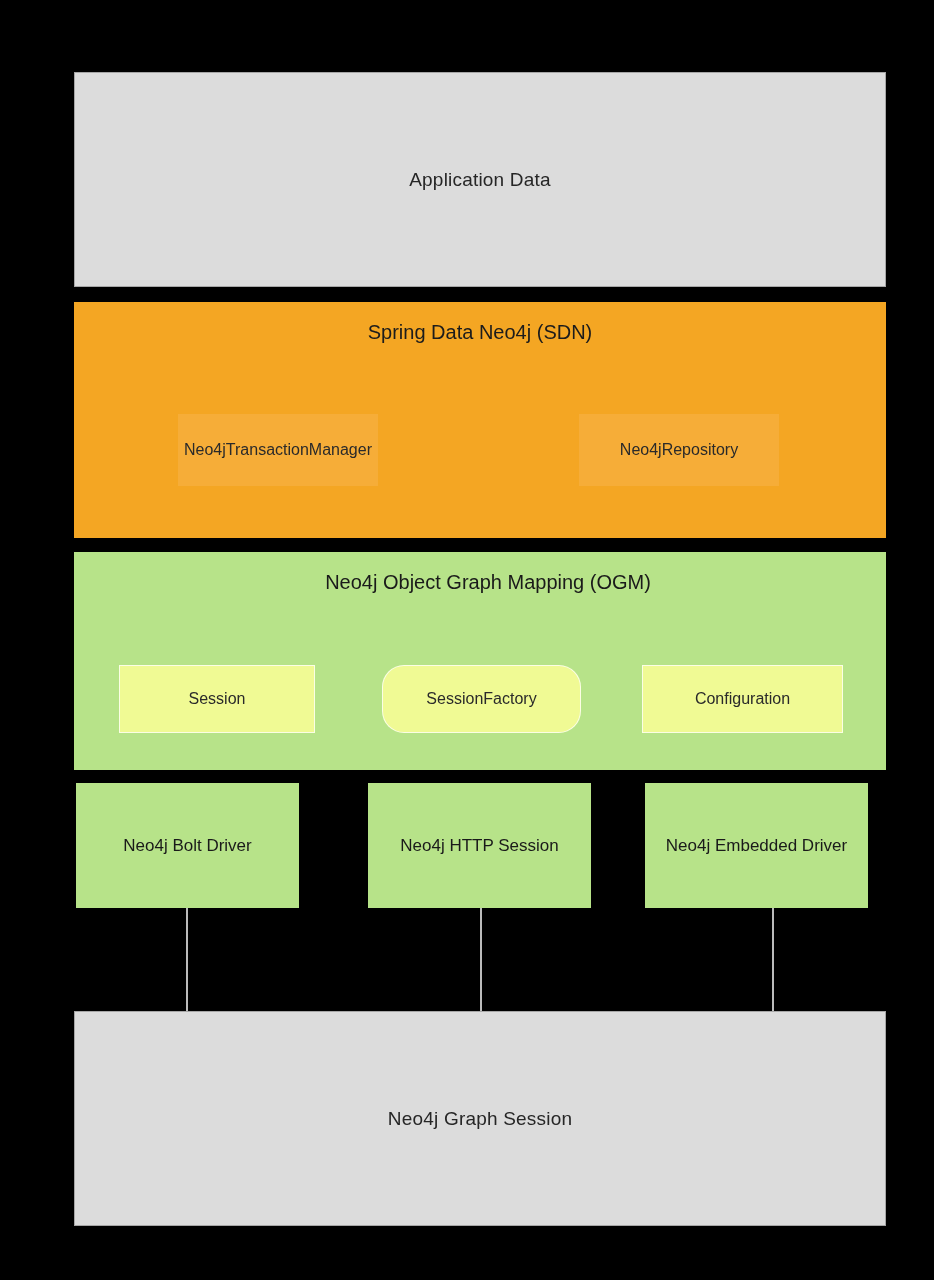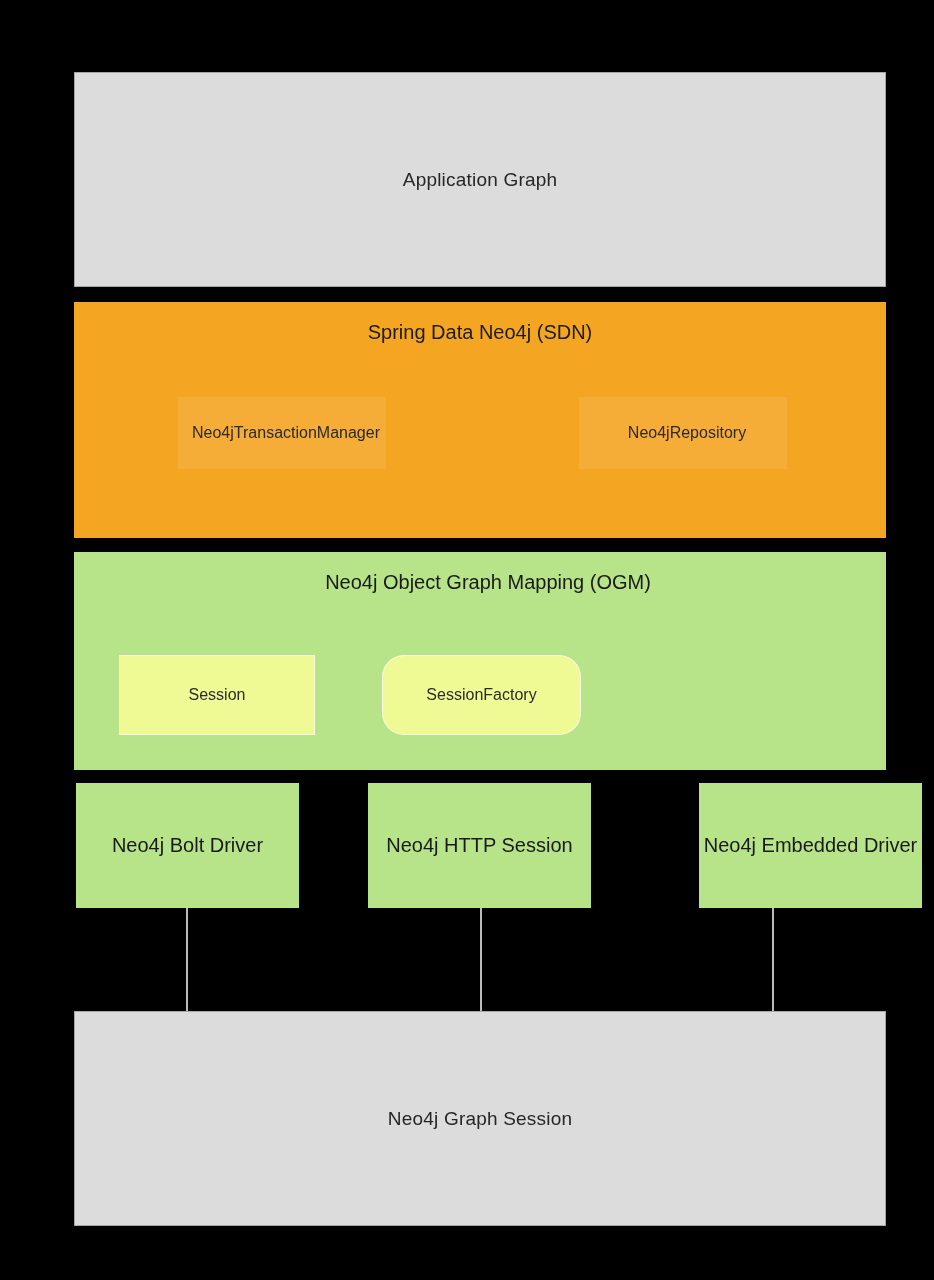--- a/index.html
+++ b/index.html
@@ -36,61 +36,61 @@
     background: var(--orange-fill);
   }
   .sdn-title {
     position: absolute;
     left: 0; right: 0; top: 19px;
     text-align: center;
     font-size: 20px; font-weight: 500; color: #1c1c1c;
   }
   .sdn-child {
     position: absolute;
-    top: 95px; height: 72px;
+    top: 112px; height: 72px;
     background: var(--orange-inner);
     display: flex; align-items: center; justify-content: center;
-    font-size: 16px; color: #2a2a2a; padding-left: 8px;
+    font-size: 16px; color: #2a2a2a;
   }
   .sdn-child.c0 { left: 104px; width: 200px; }
   .sdn-child.c1 { left: 505px; width: 200px; justify-content: center; }
   
   .ogm {
     left: 74px; top: 552px; width: 812px; height: 218px;
     background: var(--green-fill);
   }
   .ogm-title {
     position: absolute;
     left: 0; right: 0; top: 19px;
     text-align: center;
     font-size: 20px; font-weight: 500; color: #1a1a1a; padding-left: 16px;
   }
   .ogm-child {
     position: absolute;
-    top: 103px; height: 80px;
+    top: 113px; height: 68px;
     background: var(--yellow-fill);
     border: 1px solid rgba(255,255,255,0.75);
     box-sizing: border-box;
     display: flex; align-items: center; justify-content: center;
     font-size: 16px; color: #2a2a2a;
   }
   .ogm-child.c0 { left: 45px;  width: 196px; }
   .ogm-child.c1 { left: 308px; width: 199px; border-radius: 22px; }
   .ogm-child.c2 { left: 568px; width: 201px; }
   
   .driver {
     position: absolute;
     top: 783px; height: 125px; width: 223px;
     background: var(--green-fill);
     display: flex; align-items: center; justify-content: center;
-    font-size: 20px; font-weight: 500; color: #1a1a1a;
+    font-size: 17px; font-weight: 500; color: #1a1a1a;
   }
   .driver.d0 { left: 76px; }
   .driver.d1 { left: 368px; }
-  .driver.d2 { left: 699px; }
+  .driver.d2 { left: 645px; }
   
   .connector {
     position: absolute;
     top: 908px; height: 103px; width: 2px;
     background: var(--line-color);
   }
   .connector.l0 { left: 186px; }
   .connector.l1 { left: 480px; }
   .connector.l2 { left: 772px; }
   
@@ -100,40 +100,43 @@
     border: 1px solid var(--gray-border);
     font-size: 19px; color: #262626; letter-spacing: 0.2px;
   }
 </style>
 </head>
 <body>
 
 <div class="canvas" style="--bg: #000000; --gray-fill: #dcdcdc; --gray-border: #a6a6a6; --orange-fill: #f4a623; --orange-inner: #f6ad38; --green-fill: #b7e389; --yellow-fill: #f0fa94; --line-color: #bbbbbb;">
 
   <div class="box app-code">
-    <span>Application Graph</span>
+    <span>Application Data</span>
   </div>
 
   <div class="box sdn">
     <div class="sdn-title">Spring Data Neo4j (SDN)</div>
     <div class="sdn-child c0">
       <span>Neo4jTransactionManager</span>
     </div>
     <div class="sdn-child c1">
       <span>Neo4jRepository</span>
     </div>
   </div>
 
   <div class="box ogm">
     <div class="ogm-title">Neo4j Object Graph Mapping (OGM)</div>
     <div class="ogm-child c0">
       <span>Session</span>
     </div>
     <div class="ogm-child c1">
       <span>SessionFactory</span>
+    </div>
+    <div class="ogm-child c2">
+      <span>Configuration</span>
     </div>
   </div>
 
   <div class="driver d0">
     <span>Neo4j Bolt Driver</span>
   </div>
   <div class="driver d1">
     <span>Neo4j HTTP Session</span>
   </div>
   <div class="driver d2">

